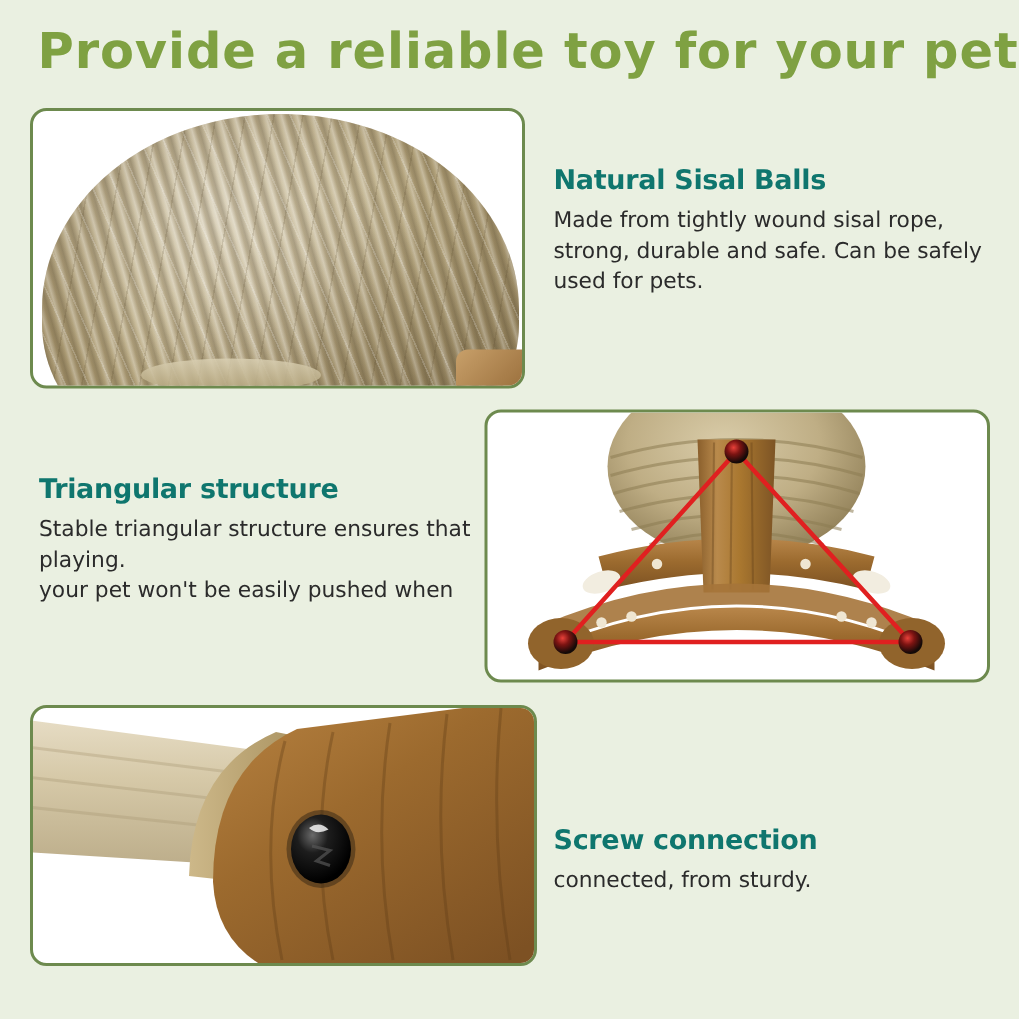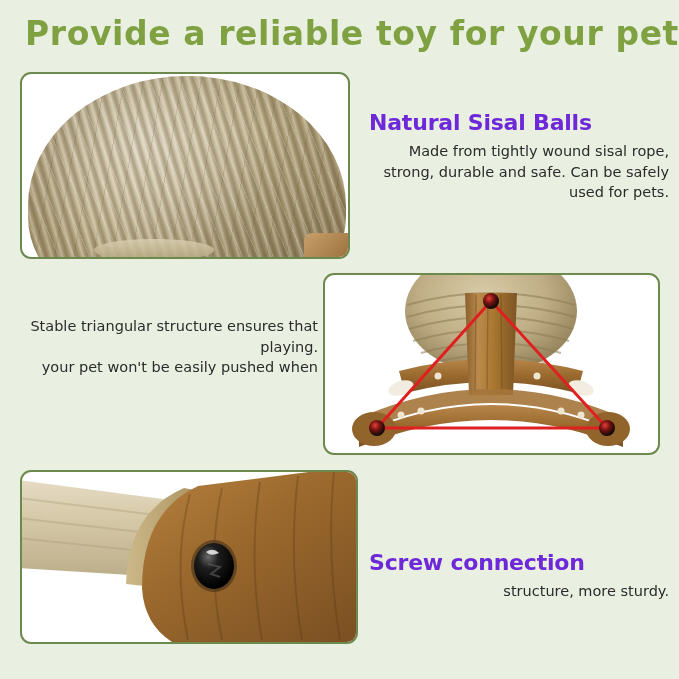--- a/index.html
+++ b/index.html
@@ -43,35 +43,35 @@
     position: absolute;
     inset: 0;
     overflow: hidden;
   }
 
   .textblock {
     position: absolute;
   }
   .feature-heading {
     font-family: "DejaVu Sans", sans-serif;
-    font-size: 22px;
+    font-size: 18px;
     font-weight: bold;
-    color: #6d28d9;
+    color: #0f766e;
     margin: 0 0 6px 0;
     letter-spacing: -0.2px;
     white-space: nowrap;
   }
   .feature-body {
     font-family: "DejaVu Sans", sans-serif;
     font-size: 14.5px;
     line-height: 20.5px;
     color: #2b2b2b;
     margin: 0;
   }
-  .feature-body span { display: block; white-space: nowrap; text-align: right; }
+  .feature-body span { display: block; white-space: nowrap; }
 
   
   #panel-sisal { left: 20px; top: 72px; width: 330px; height: 187px; }
   .ball {
     position: absolute;
     left: 6px;
     top: 2px;
     width: 318px;
     height: 250px;
     border-radius: 50% 50% 46% 46% / 52% 52% 44% 44%;
@@ -215,20 +215,21 @@
       <polygon points="166,26 52,153 282,153" fill="none" stroke="#e02020" stroke-width="3"></polygon>
 
       <circle cx="166" cy="26" r="8" fill="url(#screwG)"></circle>
       <circle cx="52" cy="153" r="8" fill="url(#screwG)"></circle>
       <circle cx="282" cy="153" r="8" fill="url(#screwG)"></circle>
     </svg>
   </div>
 </div>
 
 <div class="textblock txt-tri">
+  <p class="feature-heading">Triangular structure</p>
   <p class="feature-body">
     <span>Stable triangular structure ensures that</span>
     <span>playing.</span>
     <span>your pet won't be easily pushed when</span>
   </p>
 </div>
 
 <div class="panel" id="panel-screw">
   <div class="panel-inner">
     <svg width="334" height="170" viewBox="0 0 334 170">
@@ -276,15 +277,15 @@
       <ellipse cx="192" cy="94" rx="20" ry="23" fill="url(#blackScrewG)"></ellipse>
       <path d="M184 80 q7 -5 13 1 q-8 4 -13 -1 Z" fill="#f2f2f2" opacity=".85"></path>
       <path d="M186 92 l12 3 l-9 7 l9 3" stroke="#555" stroke-width="2" fill="none" opacity=".7"></path>
     </svg>
   </div>
 </div>
 
 <div class="textblock txt-screw">
   <p class="feature-heading">Screw connection</p>
   <p class="feature-body">
-    <span>structure, more sturdy.</span>
+    <span>connected, from sturdy.</span>
   </p>
 </div>
 
 </body></html>

